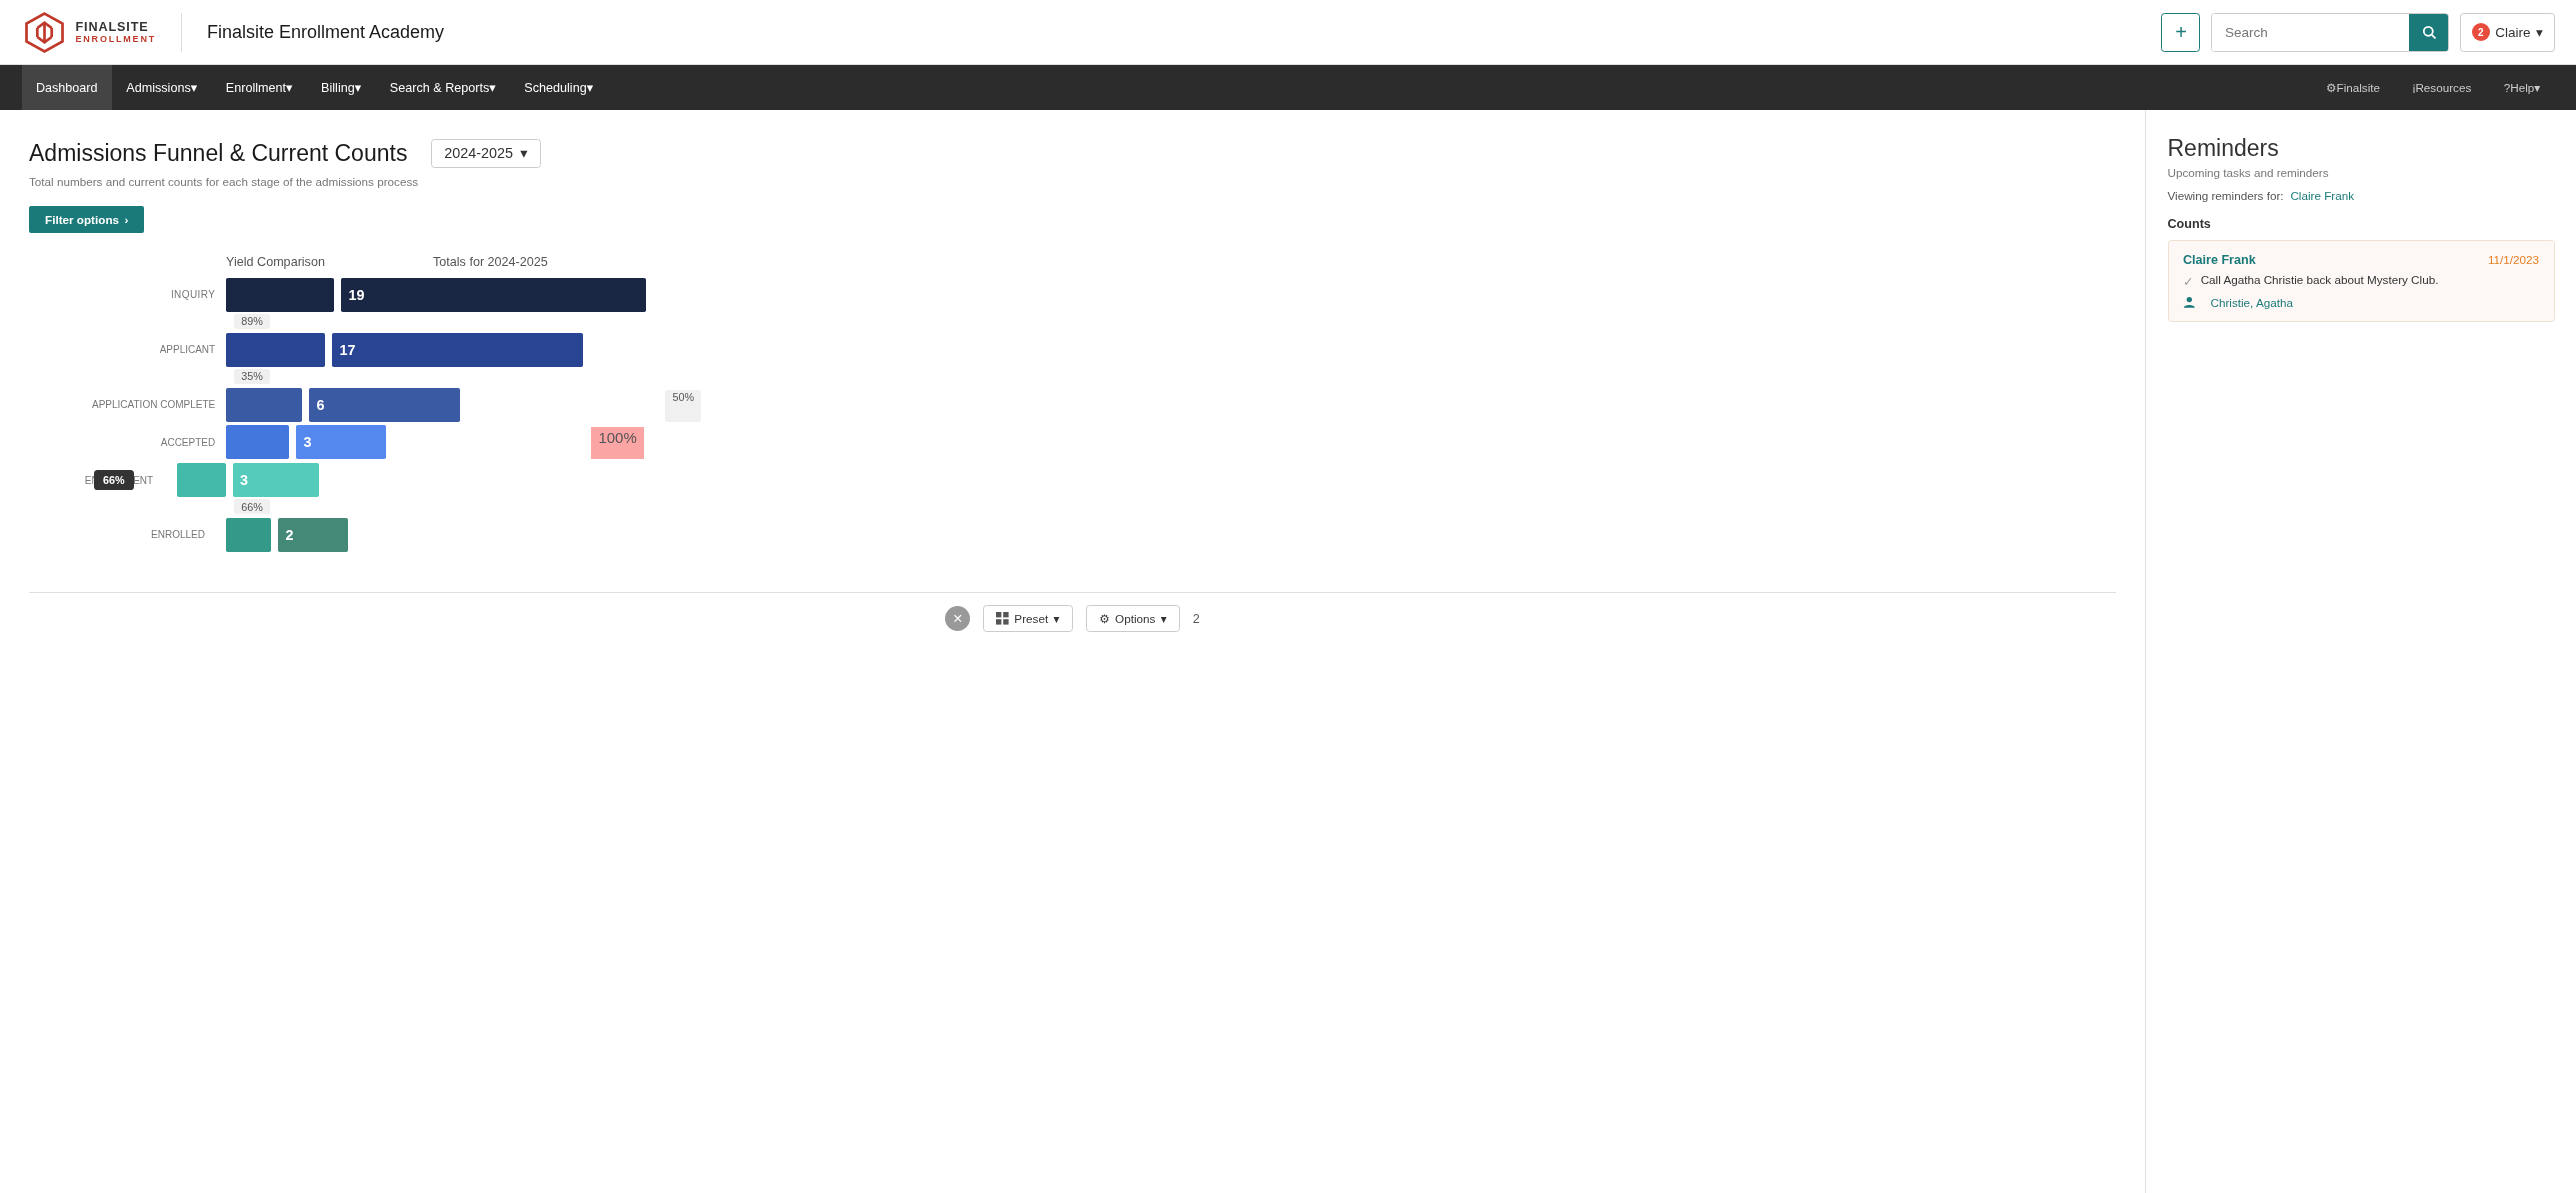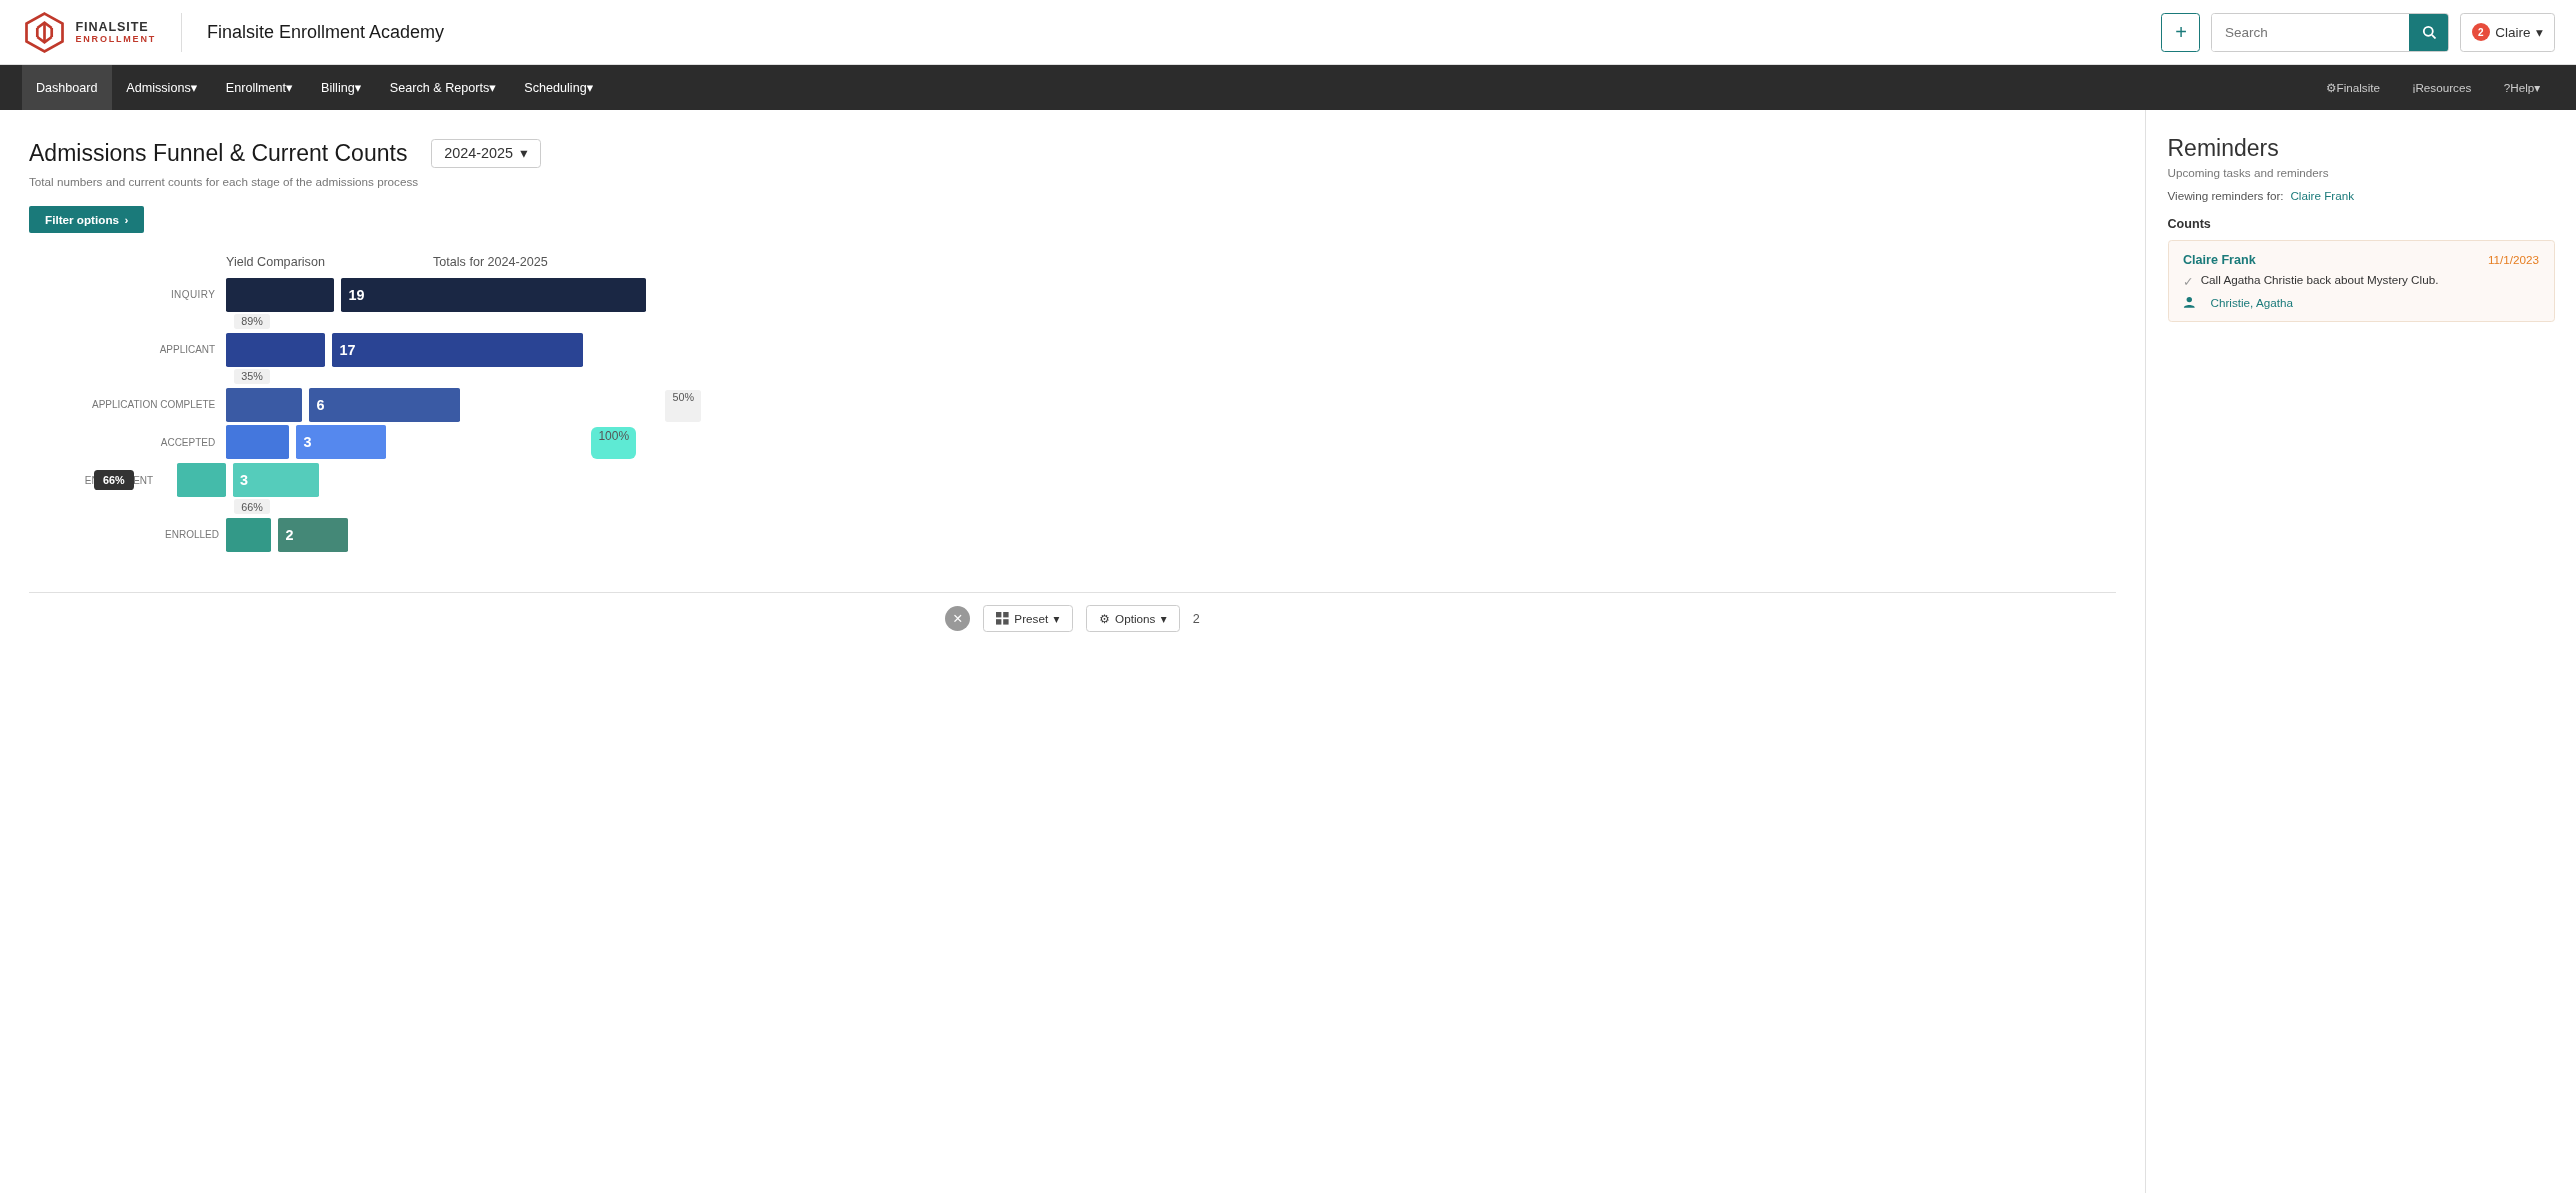--- a/index.html
+++ b/index.html
@@ -241,21 +241,21 @@
         <div style="display:flex; align-items:center;">
           <div style="width:197px; text-align:right; font-size:10px; color:#777; padding-right:10.8px; text-transform:uppercase;">ACCEPTED</div>
           <div style="display:flex; align-items:center; gap:7.2px;">
             <div style="width:63px; height:34px; background:#4477dd; border-radius:1.8px;"></div>
             <div style="height:34px; width:90px; background:#5588ee; border-radius:1.8px; display:flex; align-items:center; padding-left:7.2px;">
               <span style="font-size:14.4px; font-weight:700; color:#fff;">3</span>
             </div>
           </div>
         </div>
         <div style="display:flex; margin-left:205px; margin-top:1.8px;">
-          <span style="font-size:12px; color:#555; background:#5eead4; border-radius:6px; padding:1.8px 7.2px;">100%</span>
+          <span style="font-size:15px; color:#555; background:#fca5a5; border-radius:0; padding:1.8px 7.2px;">100%</span>
         </div>
       </div>
 
       <div style="display:flex; flex-direction:column; margin-bottom:3.6px; position:relative;">
         <div style="display:flex; align-items:center;">
           <div style="width:135px; text-align:right; font-size:10px; color:#777; padding-right:10.8px; text-transform:uppercase;">ENROLLMENT</div>
           <div style="display:flex; align-items:center; gap:0; position:relative;">
             <div style="background:#333; color:#fff; border-radius:3.6px; padding:3.6px 9px; font-size:10.8px; font-weight:700; position:absolute; left:-70px;">66%</div>
             <div style="width:12.6px;"></div>
             <div style="width:49px; height:34px; background:#44bbaa; border-radius:1.8px;"></div>
@@ -265,21 +265,21 @@
             </div>
           </div>
         </div>
         <div style="display:flex; margin-left:205px; margin-top:1.8px;">
           <span style="font-size:10.8px; color:#555; background:#f0f0f0; border-radius:2.7px; padding:1.8px 7.2px;">66%</span>
         </div>
       </div>
 
       <div style="display:flex; flex-direction:column; margin-bottom:3.6px;">
         <div style="display:flex; align-items:center;">
-          <div style="width:197px; text-align:right; font-size:10px; color:#777; padding-right:7px; text-transform:uppercase;">ENROLLED</div>
+          <div style="width:197px; text-align:right; font-size:10px; color:#777; padding-right:21px; text-transform:uppercase;">ENROLLED</div>
           <div style="display:flex; align-items:center; gap:7.2px;">
             <div style="width:45px; height:34px; background:#339988; border-radius:1.8px;"></div>
             <div style="height:34px; width:70px; background:#448877; border-radius:1.8px; display:flex; align-items:center; padding-left:7.2px;">
               <span style="font-size:14.4px; font-weight:700; color:#fff;">2</span>
             </div>
           </div>
         </div>
       </div>
     </div>
 

